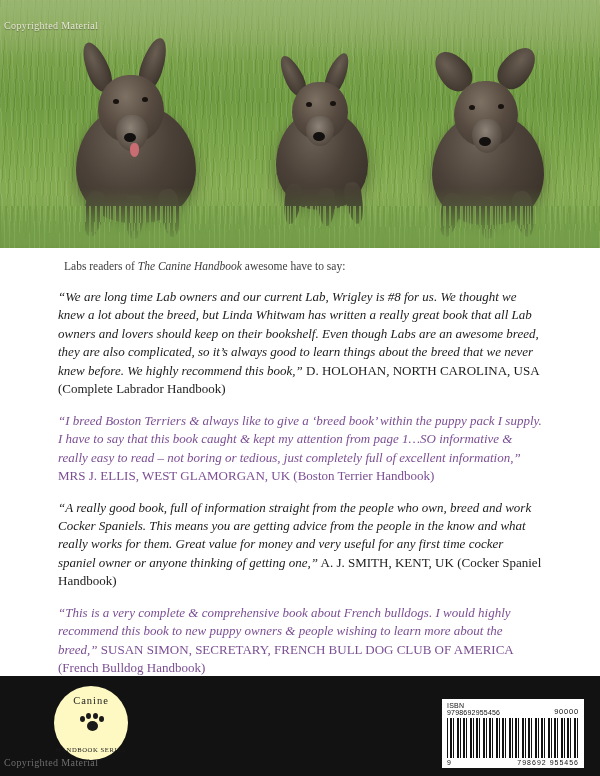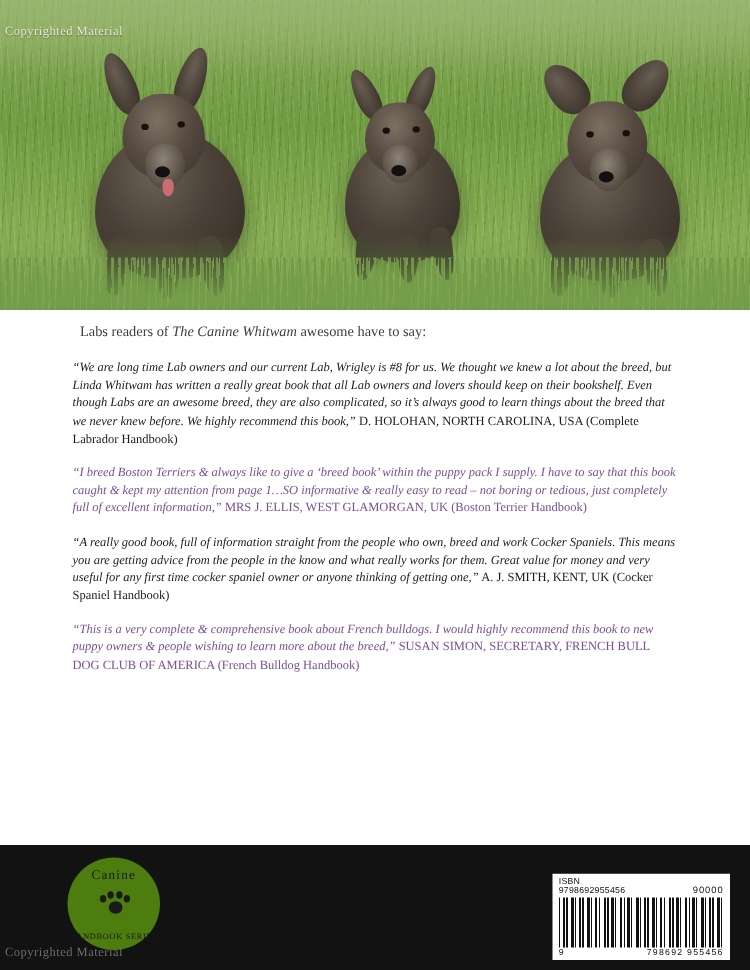--- a/index.html
+++ b/index.html
@@ -148,21 +148,21 @@
     margin: 2px 0 16px 34px;
     font-family: "Liberation Serif", serif;
   }
   .intro .series {
     font-style: italic;
   }
   .quotes {
     margin: 0 28px 0 28px;
   }
   .quote {
-    font-size: 10px;
+    font-size: 13px;
     line-height: 1.42;
     margin-bottom: 13px;
     text-align: left;
   }
   .quote .q {
     font-style: italic;
   }
   .quote.dark { color: #1b1b1b; }
   .quote.purple { color: #7b4f93; }
   .quote .attr {
@@ -177,21 +177,21 @@
     height: 100px;
     background: #121212;
   }
   .logo {
     position: absolute;
     left: 54px;
     top: 10px;
     width: 74px;
     height: 74px;
     border-radius: 50%;
-    background: #4d7c0f;
+    background: #fef9c3;
     display: flex;
     align-items: flex-end;
     justify-content: center;
   }
   .logo-inner {
     position: relative;
     width: 74px; height: 74px;
   }
   .logo-text-top, .logo-text-bottom {
     position: absolute;
@@ -328,21 +328,21 @@
     </div>
 
     <div class="fg-grass"></div>
     <div class="blur-bottom"></div>
     <div class="watermark top">Copyrighted Material</div>
   </div>
 
   <div class="content">
 
     <div class="intro">
-      <span>Labs readers of </span><span class="series">The Canine Whitwam</span><span> awesome have to say:</span>
+      <span>Labs readers of </span><span class="series">The Canine Handbook</span><span> awesome have to say:</span>
     </div>
 
     <div class="quotes">
 
       <div class="quote dark">
         <span class="q">“We are long time Lab owners and our current Lab, Wrigley is #8 for us. We thought we knew a lot about the breed, but Linda Whitwam has written a really great book that all Lab owners and lovers should keep on their bookshelf. Even though Labs are an awesome breed, they are also complicated, so it’s always good to learn things about the breed that we never knew before. We highly recommend this book,”</span><span class="attr"> D. HOLOHAN, NORTH CAROLINA, USA (Complete Labrador Handbook)</span>
       </div>
 
       <div class="quote purple">
         <span class="q">“I breed Boston Terriers &amp; always like to give a ‘breed book’ within the puppy pack I supply. I have to say that this book caught &amp; kept my attention from page 1…SO informative &amp; really easy to read – not boring or tedious, just completely full of excellent information,”</span><span class="attr"> MRS J. ELLIS, WEST GLAMORGAN, UK (Boston Terrier Handbook)</span>

